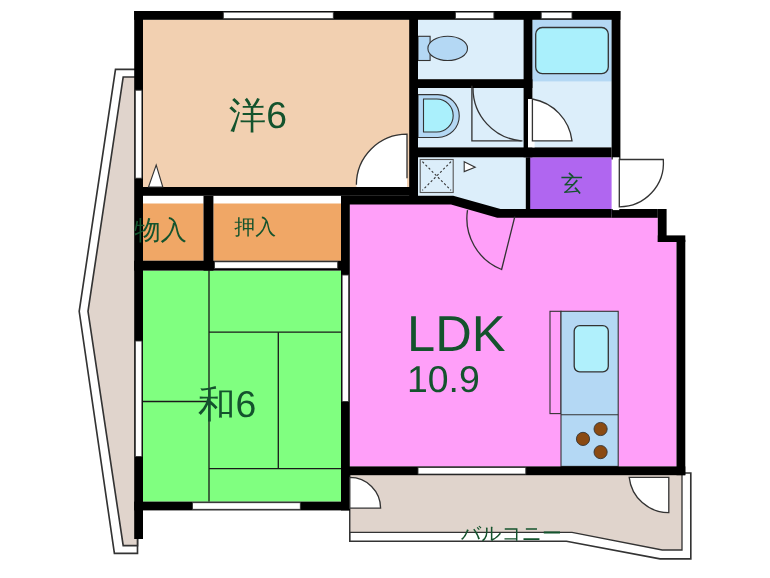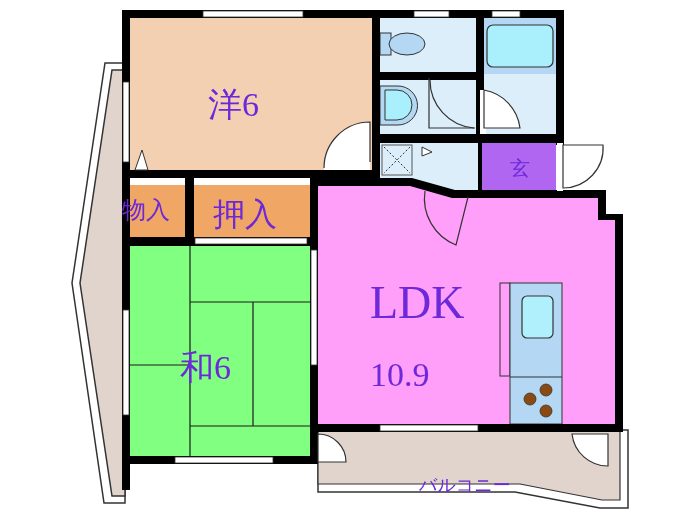--- a/index.html
+++ b/index.html
@@ -1,18 +1,18 @@
 <!DOCTYPE html>
 <html><head>
 <meta charset="utf-8">
 <style>
   html,body{margin:0;padding:0;background:#ffffff;}
   body{width:700px;height:525px;position:relative;overflow:hidden;font-family:"DejaVu Sans","Liberation Sans",sans-serif;}
   #plan{position:absolute;left:0;top:0;}
-  .lbl{position:absolute;color:#6d28d9;font-family:Liberation Serif, serif;white-space:nowrap;line-height:1;}
+  .lbl{position:absolute;color:#14532d;font-family:Liberation Sans, sans-serif;white-space:nowrap;line-height:1;}
 </style>
 </head>
 <body>
 
 <svg id="plan" width="700" height="525" viewBox="0 0 700 525" xmlns="http://www.w3.org/2000/svg">
 
   <g>
     <polygon points="125,63 105,63 72,283 104,503 125,503" fill="#ffffff" stroke="#333" stroke-width="1.5"></polygon>
     <polygon points="125,70 112,70 80,283 112,496 125,496" fill="#e0d4cc" stroke="#333" stroke-width="1.5"></polygon>
   </g>
@@ -132,17 +132,17 @@
     <path d="M608,434 L608,466 A36,36 0 0 1 572,434 Z" fill="#fff"></path>
   </g>
 
   <polygon points="135,170 142,150 148,170" fill="#fff" stroke="#333" stroke-width="1"></polygon>
   <polygon points="422,147 432,152 422,156" fill="#fff" stroke="#333" stroke-width="1"></polygon>
 </svg>
 
 <div class="lbl" style="left:208px;top:88px;font-size:34px;">洋6</div>
 <div class="lbl" style="left:180px;top:351px;font-size:34px;">和6</div>
 <div class="lbl" style="left:370px;top:280px;font-size:46px;">LDK</div>
-<div class="lbl" style="left:370px;top:328px;font-size:34px;margin-top:30px;">10.9</div>
+<div class="lbl" style="left:370px;top:328px;font-size:34px;">10.9</div>
 <div class="lbl" style="left:122px;top:198px;font-size:24px;">物入</div>
-<div class="lbl" style="left:213px;top:198px;font-size:32px;">押入</div>
+<div class="lbl" style="left:213px;top:198px;font-size:19px;">押入</div>
 <div class="lbl" style="left:510px;top:158px;font-size:20px;">玄</div>
 <div class="lbl" style="left:419px;top:476px;font-size:18px;">バルコニー</div>
 
 </body></html>

